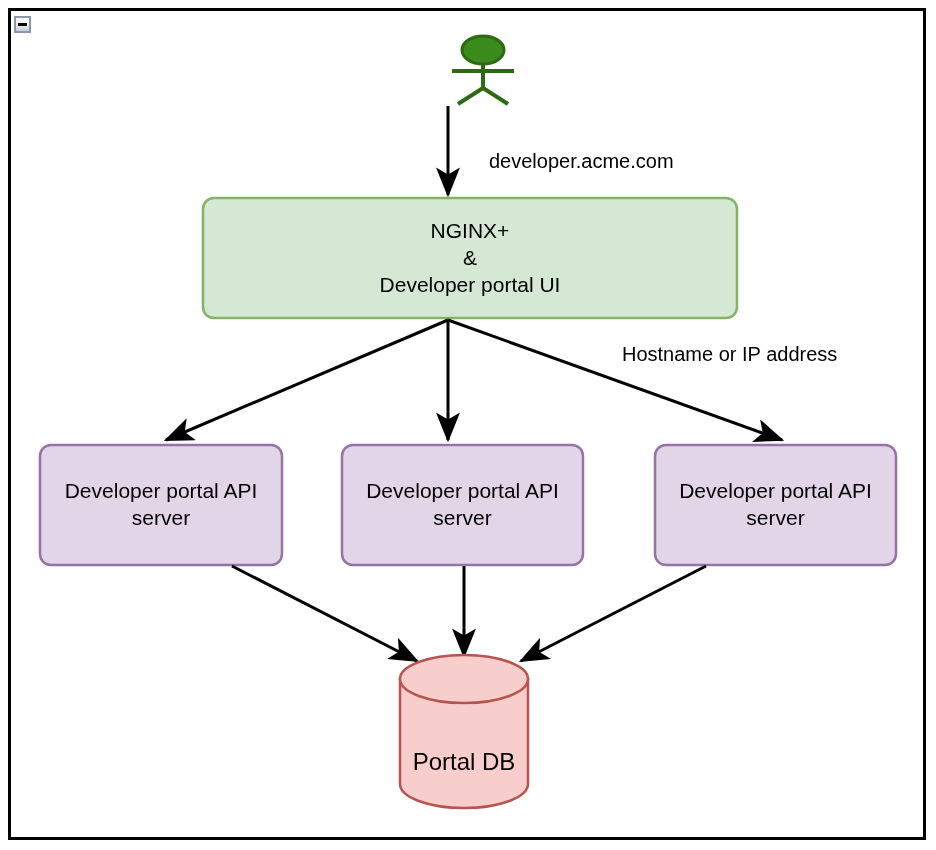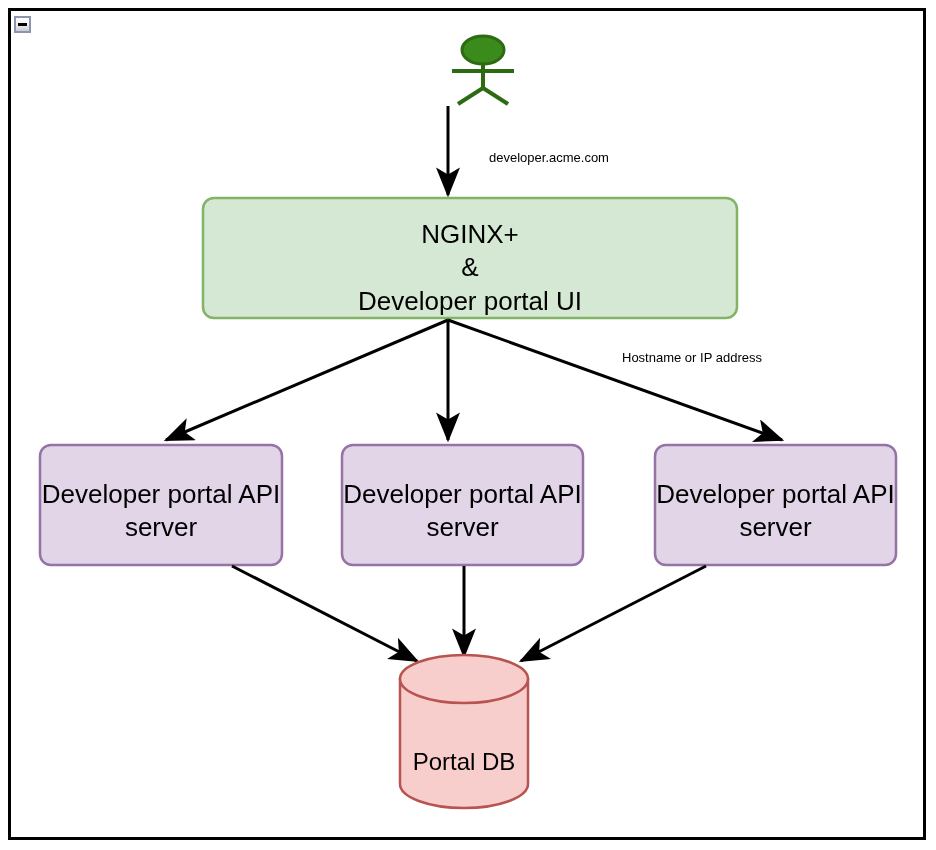--- a/index.html
+++ b/index.html
@@ -55,44 +55,44 @@
   }
   .node-label {
     position: absolute;
     text-align: center;
     color: #000000;
     line-height: 1.28;
     white-space: pre-line;
     pointer-events: none;
   }
   .box-label {
-    font-size: 26px;
+    font-size: 21px;
   }
   .edge-label {
     position: absolute;
-    font-size: 13px;
+    font-size: 20px;
     color: #000000;
     white-space: nowrap;
   }
   #nginx-label {
     left: 203px;
     top: 218px;
     width: 534px;
   }
   #api-label-0 { left: 40px;  top: 478px; width: 242px; }
   #api-label-1 { left: 342px; top: 478px; width: 241px; }
   #api-label-2 { left: 655px; top: 478px; width: 241px; }
   #db-label {
     left: 400px;
     top: 747px;
     width: 128px;
     font-size: 24px;
   }
   #label-developer-domain { left: 489px; top: 150px; }
-  #label-hostname-ip      { left: 622px; top: 350px; }
+  #label-hostname-ip      { left: 622px; top: 343px; }
 </style>
 </head>
 <body>
 
 <div id="canvas">
 
   <div id="diagram-frame"></div>
 
   <div id="collapse-toggle">
     <div class="minus-bar"></div>

